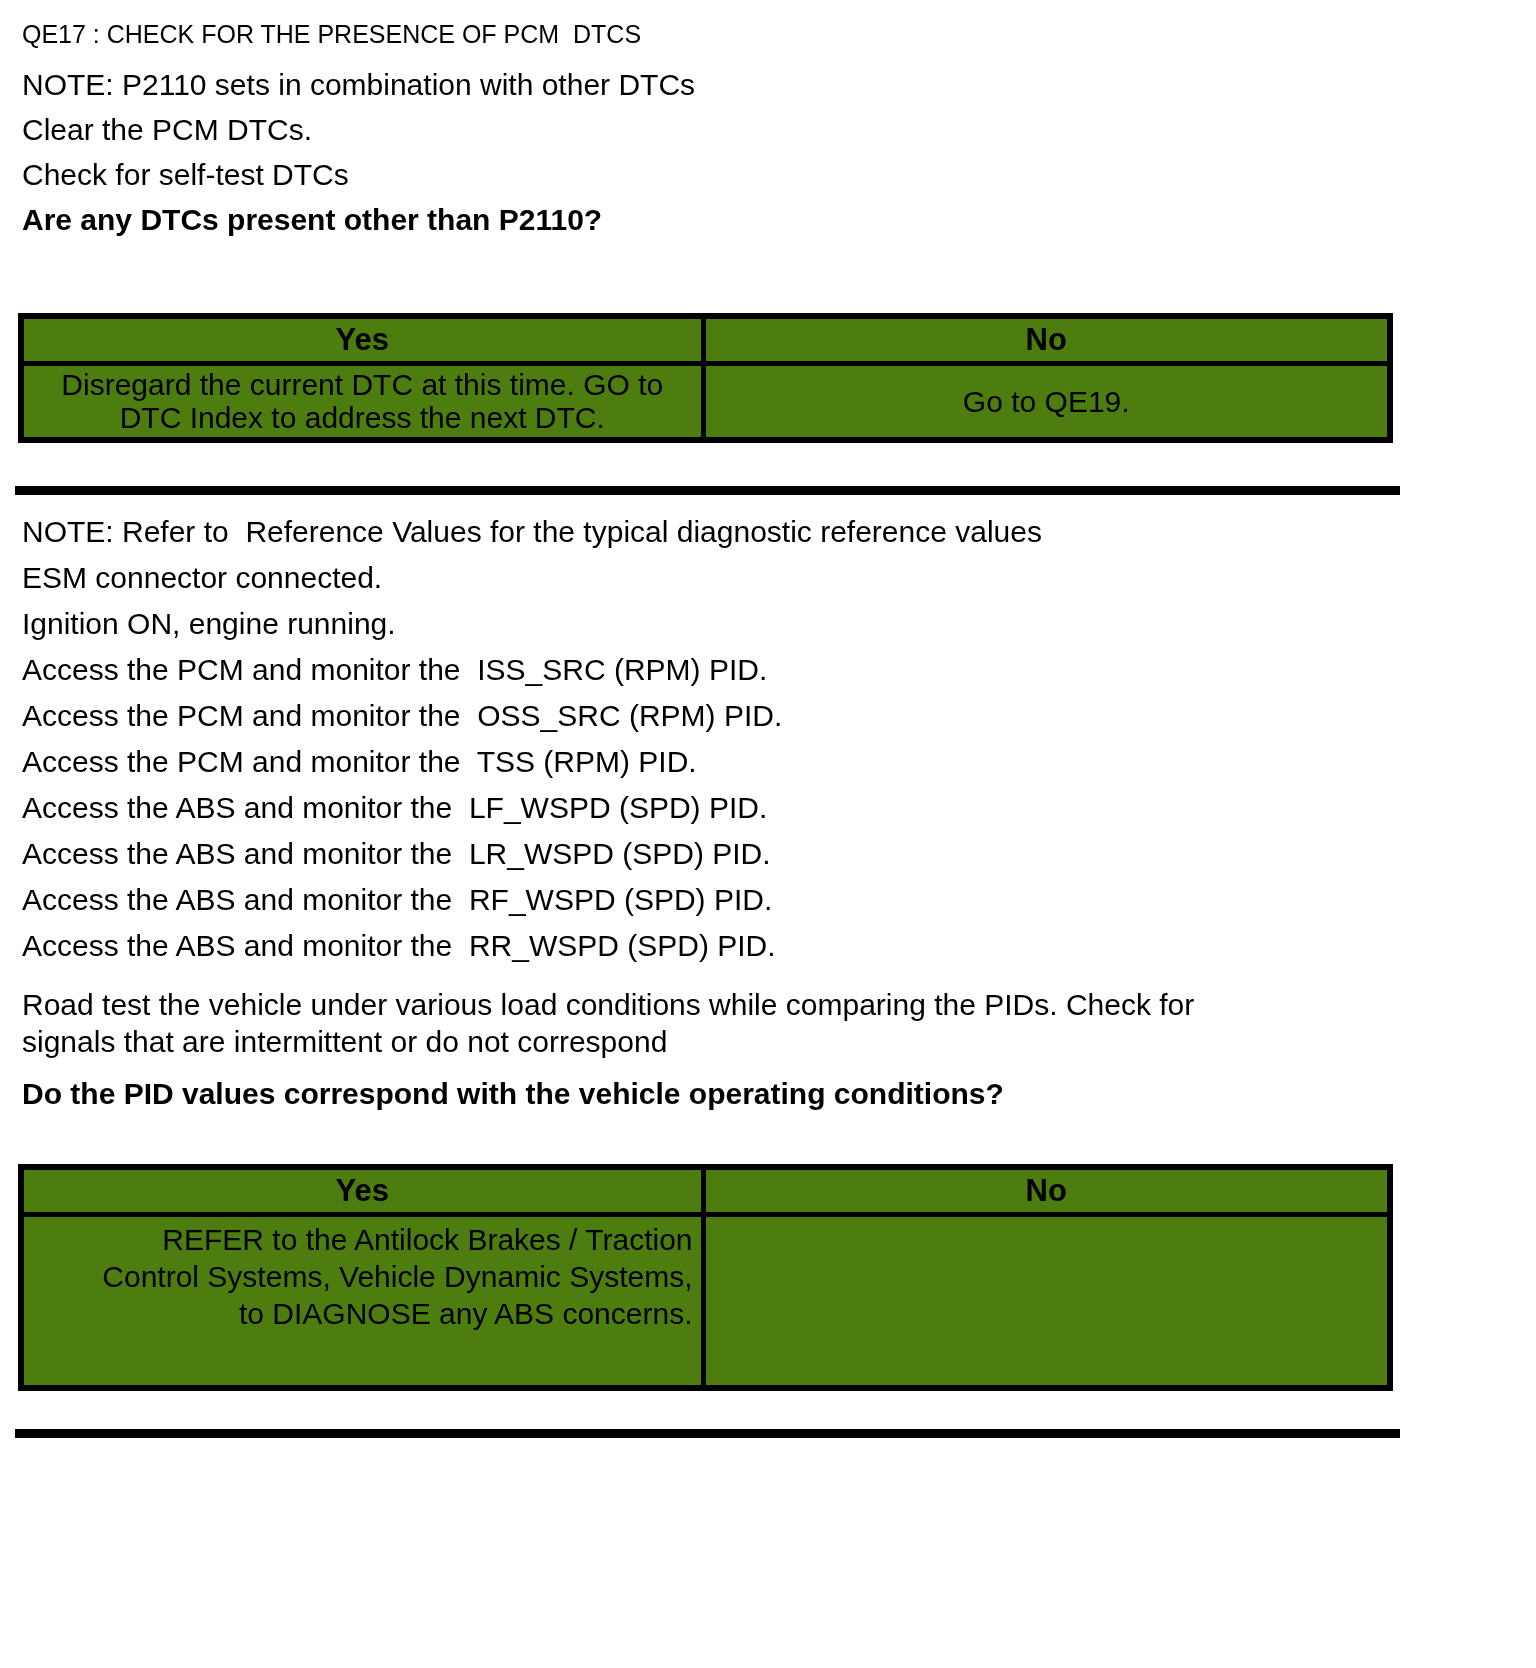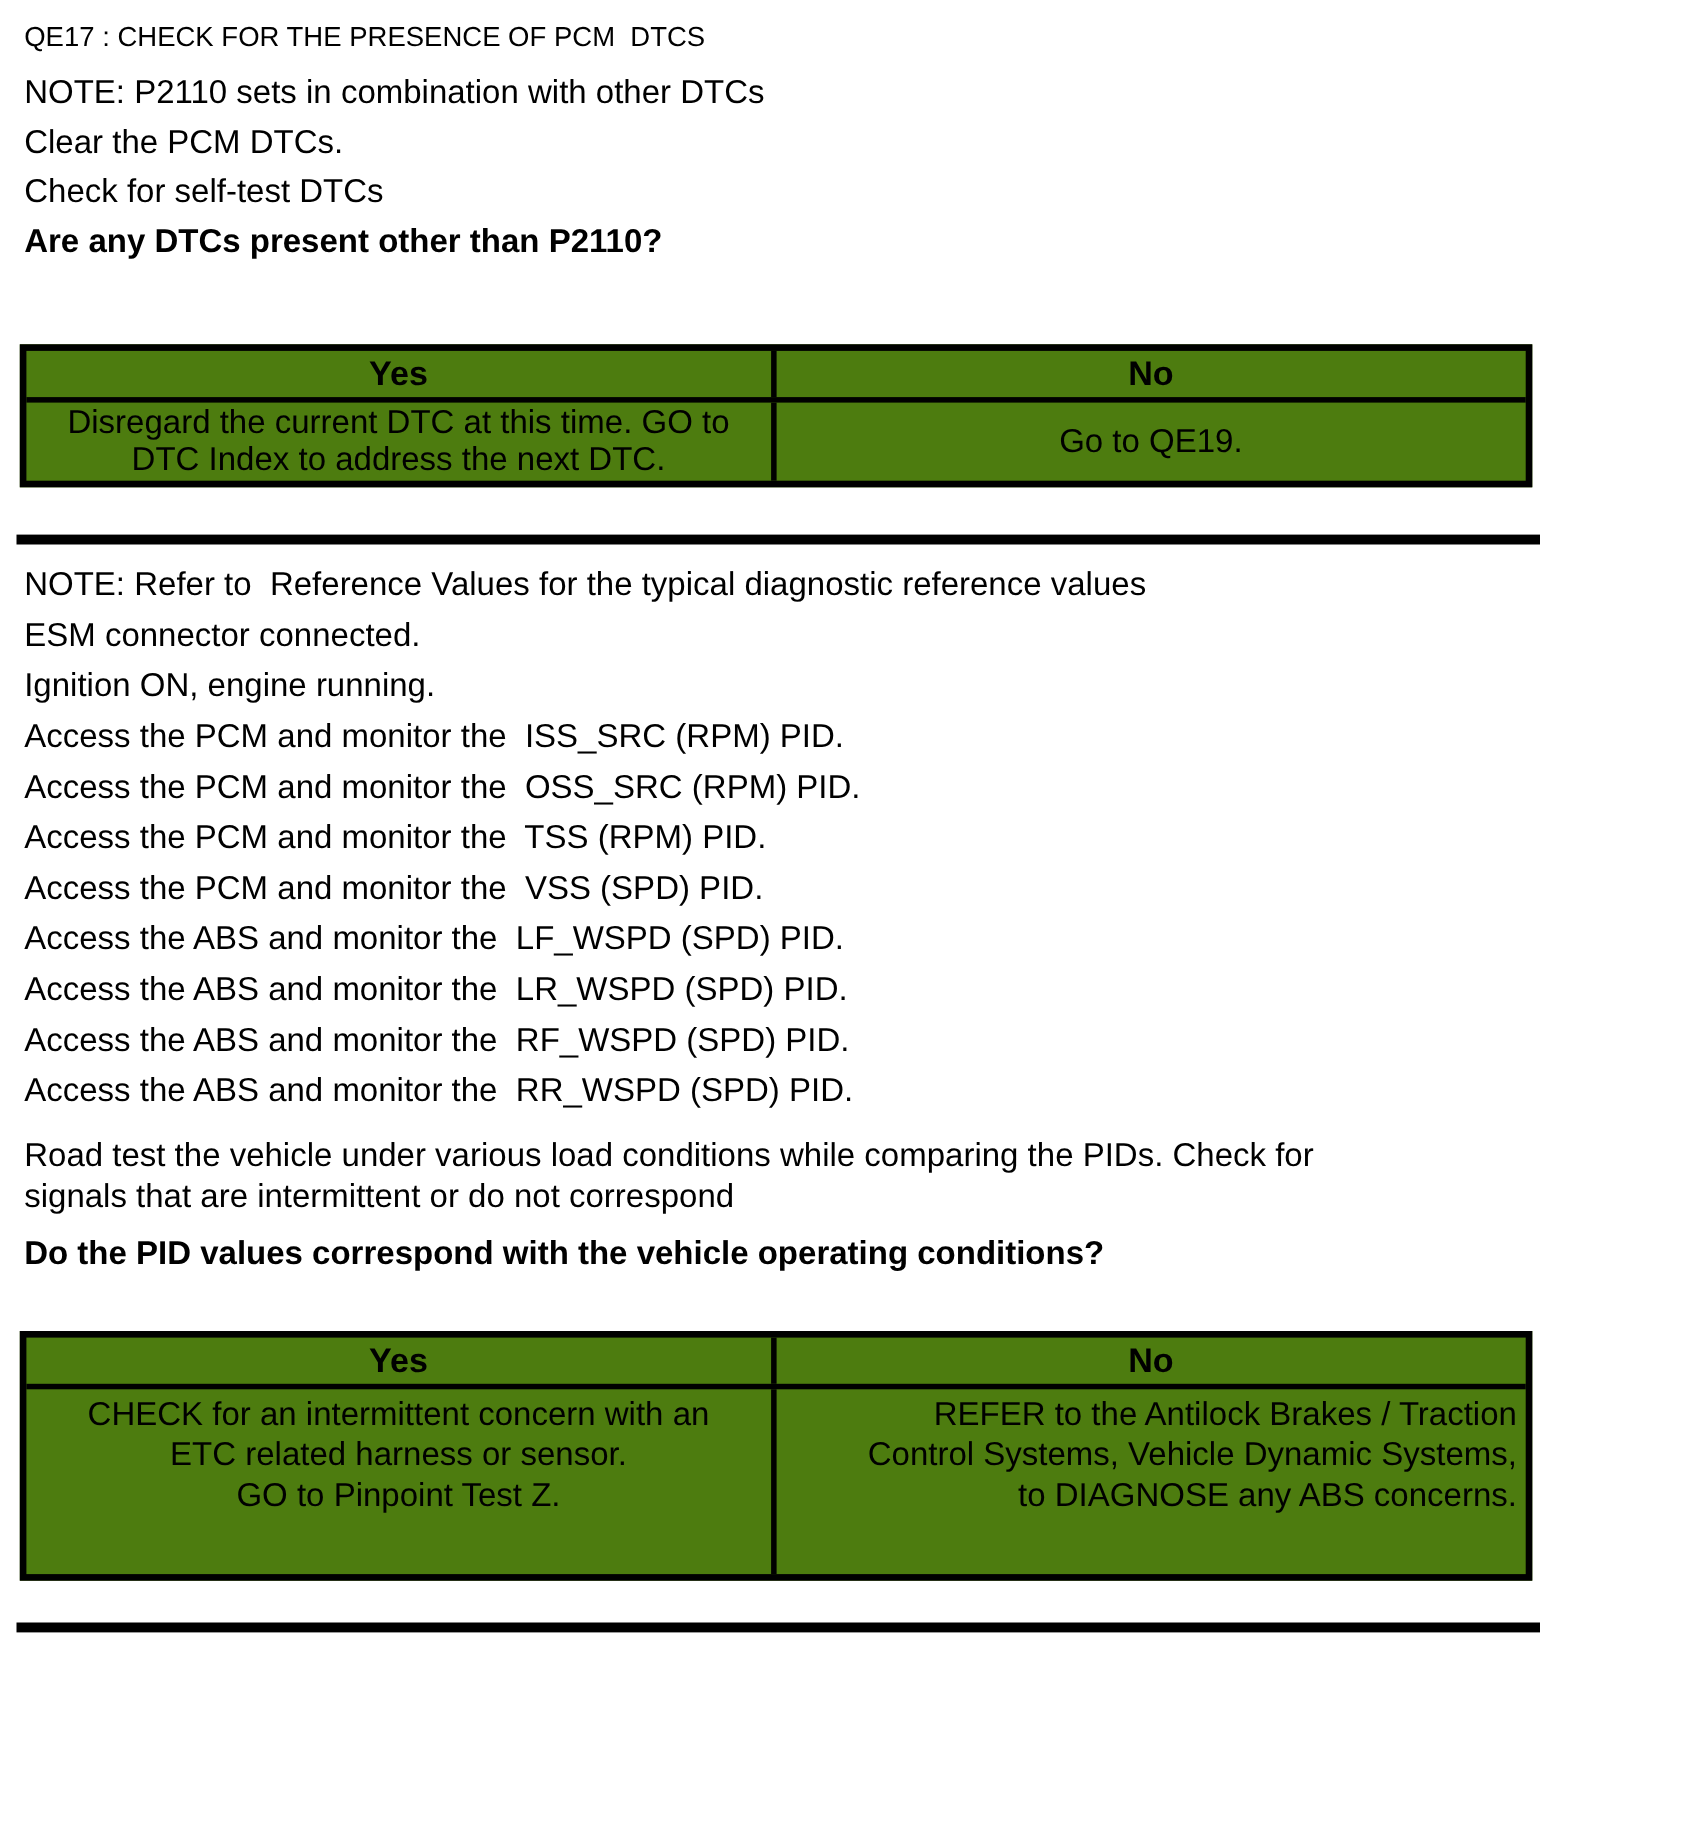--- a/index.html
+++ b/index.html
@@ -87,38 +87,36 @@
 
   <section>
 
     <div id="qe18-lines">
       <p class="txt">NOTE: Refer to  Reference Values for the typical diagnostic reference values</p>
       <p class="txt">ESM connector connected.</p>
       <p class="txt">Ignition ON, engine running.</p>
       <p class="txt">Access the PCM and monitor the  ISS_SRC (RPM) PID.</p>
       <p class="txt">Access the PCM and monitor the  OSS_SRC (RPM) PID.</p>
       <p class="txt">Access the PCM and monitor the  TSS (RPM) PID.</p>
-      <p class="txt">Access the PCM and monitor the  VSS (SPD) PID.</p>
       <p class="txt">Access the ABS and monitor the  LF_WSPD (SPD) PID.</p>
       <p class="txt">Access the ABS and monitor the  LR_WSPD (SPD) PID.</p>
       <p class="txt">Access the ABS and monitor the  RF_WSPD (SPD) PID.</p>
       <p class="txt">Access the ABS and monitor the  RR_WSPD (SPD) PID.</p>
     </div>
 
     <p class="txt" id="road-test">Road test the vehicle under various load conditions while comparing the PIDs. Check for<br>signals that are intermittent or do not correspond</p>
 
     <p class="txt bold" id="qe18-question">Do the PID values correspond with the vehicle operating conditions?</p>
 
     <div class="tbl" id="table-qe18">
       <div class="tbl-hdr">
         <div class="hcell">Yes</div>
         <div class="hcell">No</div>
       </div>
       <div class="tbl-body">
-        <div class="bcell" id="t2-yes">CHECK for an intermittent concern with an<br>ETC related harness or sensor.<br>GO to Pinpoint Test Z.</div>
         <div class="bcell" id="t2-no">REFER to the Antilock Brakes / Traction<br>Control Systems, Vehicle Dynamic Systems,<br>to DIAGNOSE any ABS concerns.</div>
       </div>
     </div>
 
     <div class="rule" id="rule-2"></div>
   </section>
 
 </div>
 
 </body></html>

